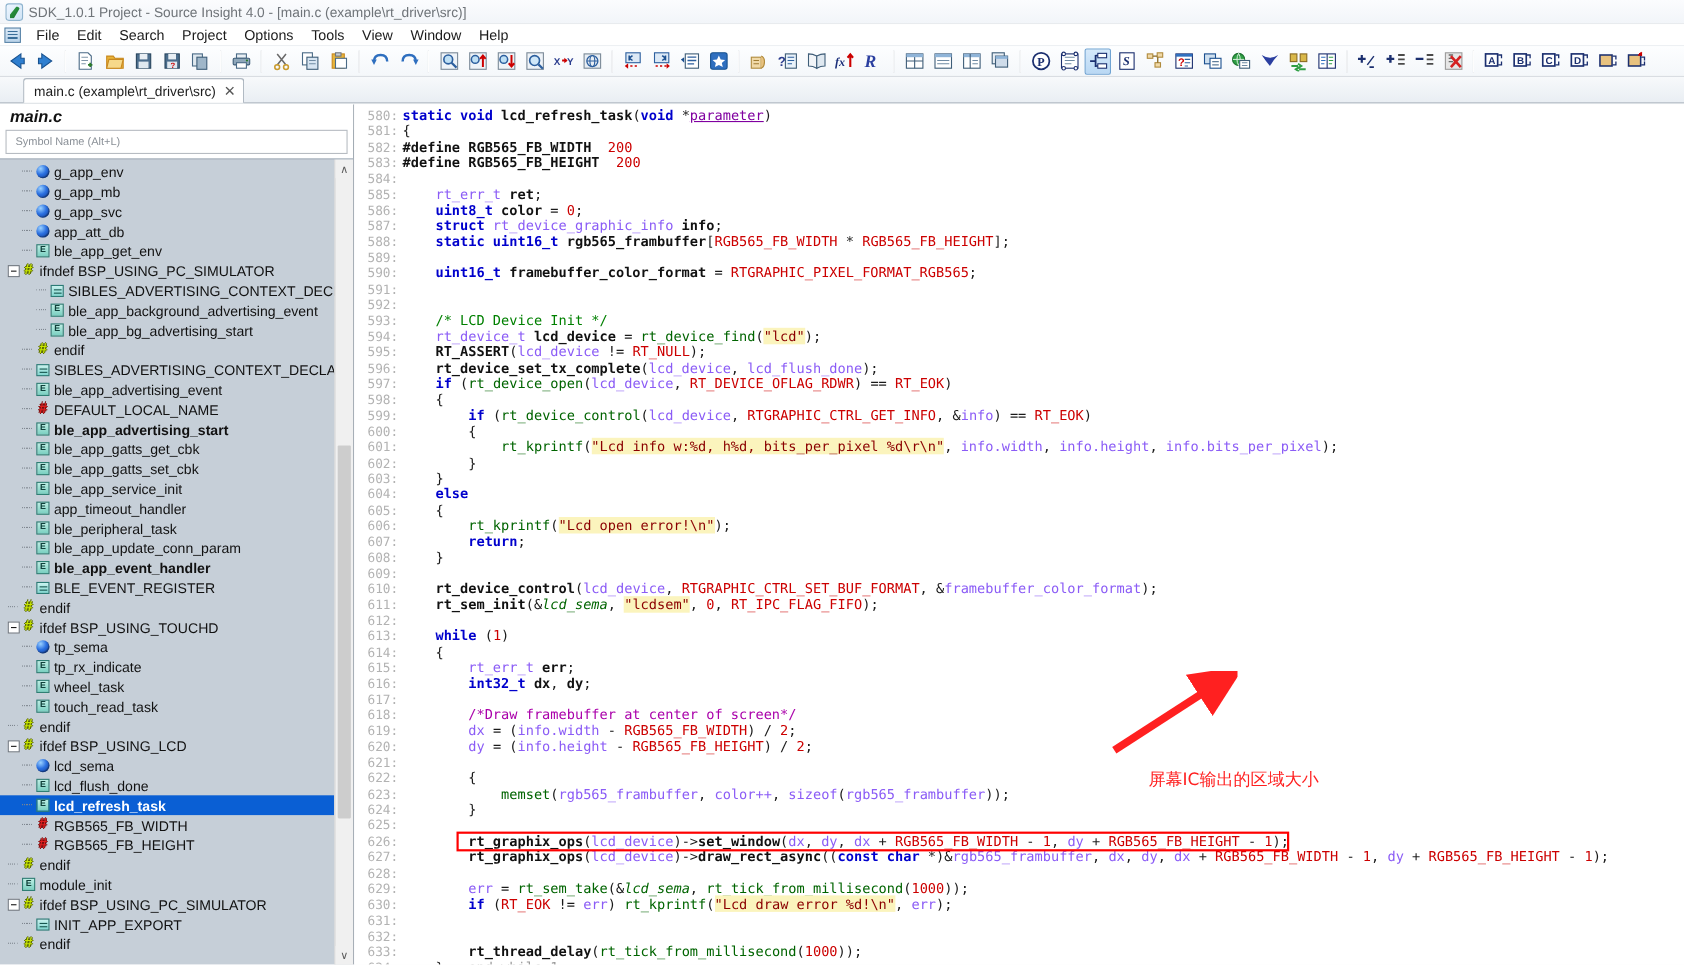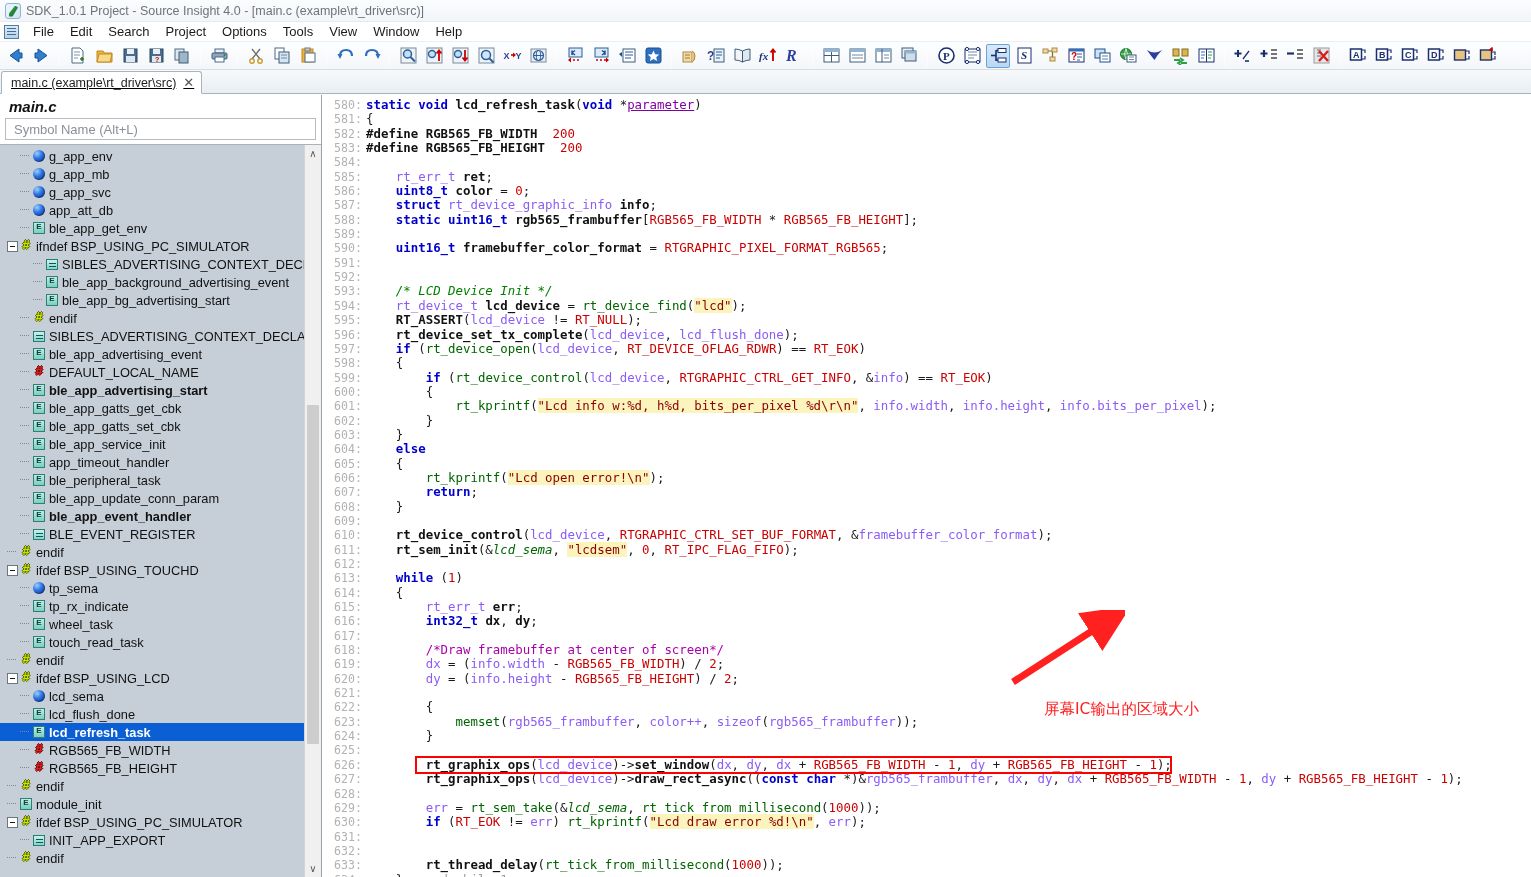--- a/index.html
+++ b/index.html
@@ -75,22 +75,21 @@
     position: relative;
   }
   .tb-btn.active { border-color: #6fa3d2; background: linear-gradient(to bottom,#d6e9fa,#b9d8f4); }
 
   
   .tabstrip {
     height: 24px;
     background: linear-gradient(to bottom,#f7f9fb,#e9eef3);
     border-bottom: 1px solid #a9b3bd;
     display: flex; align-items: flex-end;
-    padding-left: 1px;
-    text-decoration: underline;
+    padding-left: 21px;
   }
   .doctab {
     height: 23px;
     background: #ffffff;
     border: 1px solid #a9b3bd;
     border-bottom: 1px solid #ffffff;
     border-radius: 3px 3px 0 0;
     display: flex; align-items: center;
     padding: 0 7px 0 9px;
     font-size: 12.5px; color: #1d1d1d;
@@ -118,21 +117,21 @@
     margin: 0 5px 4px 5px;
     height: 22px;
     border: 1px solid #b7bcc2;
     background: #ffffff;
     display: flex; align-items: center;
     padding: 0 6px;
     font-size: 13px; color: #8a9097;
   }
   .sym-search input {
     border: 0; outline: 0; width: 100%; background: transparent;
-    font-family: "Liberation Sans", sans-serif; font-size: 13px; color:#222;
+    font-family: "Liberation Sans", sans-serif; font-size: 10px; color:#222;
   }
   .sym-search input::placeholder { color: #8a9097; }
 
   .treewrap {
     flex: 1; position: relative; overflow: hidden;
     background: #c6cfd8;
     border-top: 1px solid #aab2bb;
     margin: 0 0 0 0;
     padding-left: 16px;
   }
@@ -247,21 +246,21 @@
   .ctext { flex: 1; color: #1a1a1a; }
 
   
   .k   { color: #0000cc; font-weight: bold; }       
   .fn  { color: #006400; }                           
   .fnb { color: #111111; font-weight: bold; }        
   .id  { color: #cc0000; }                           
   .var { color: #8b5cf6; }                           
   .num { color: #cc0000; }                           
   .str { color: #8b0000; background: #fbf4bd; }      
-  .cm  { color: #008000; font-style: italic; }                           
+  .cm  { color: #008000; }                           
   .cmp { color: #aa00aa; }                           
   .cmg { color: #9a9a9a; }                           
   .gl  { color: #006400; font-style: italic; }       
   .pm  { color: #8000a0; text-decoration: underline; } 
   .pp  { color: #111111; font-weight: bold; }        
   .op  { color: #1a1a1a; }
   .pn  { color: #1a1a1a; }
   .hl-box {
     position: absolute;
     border: 2px solid #ff0000;

